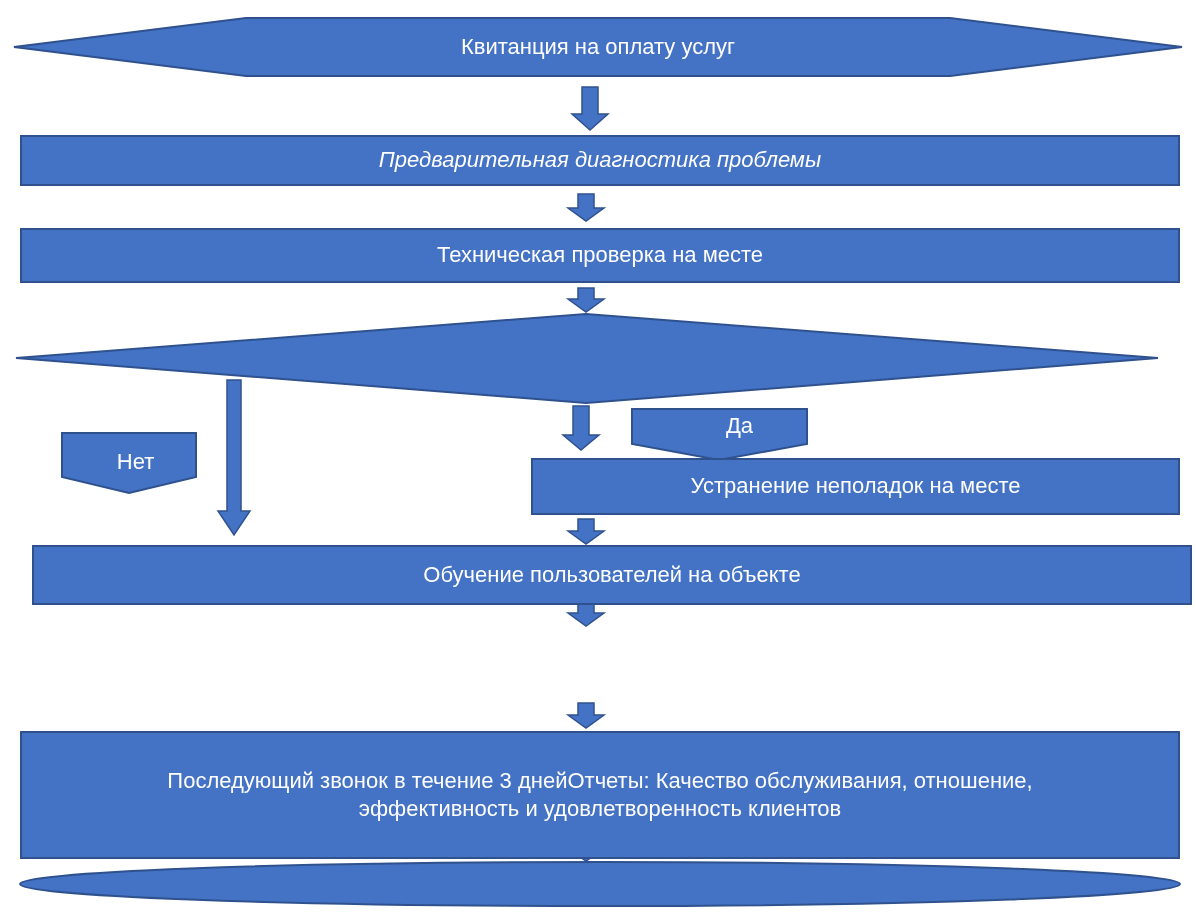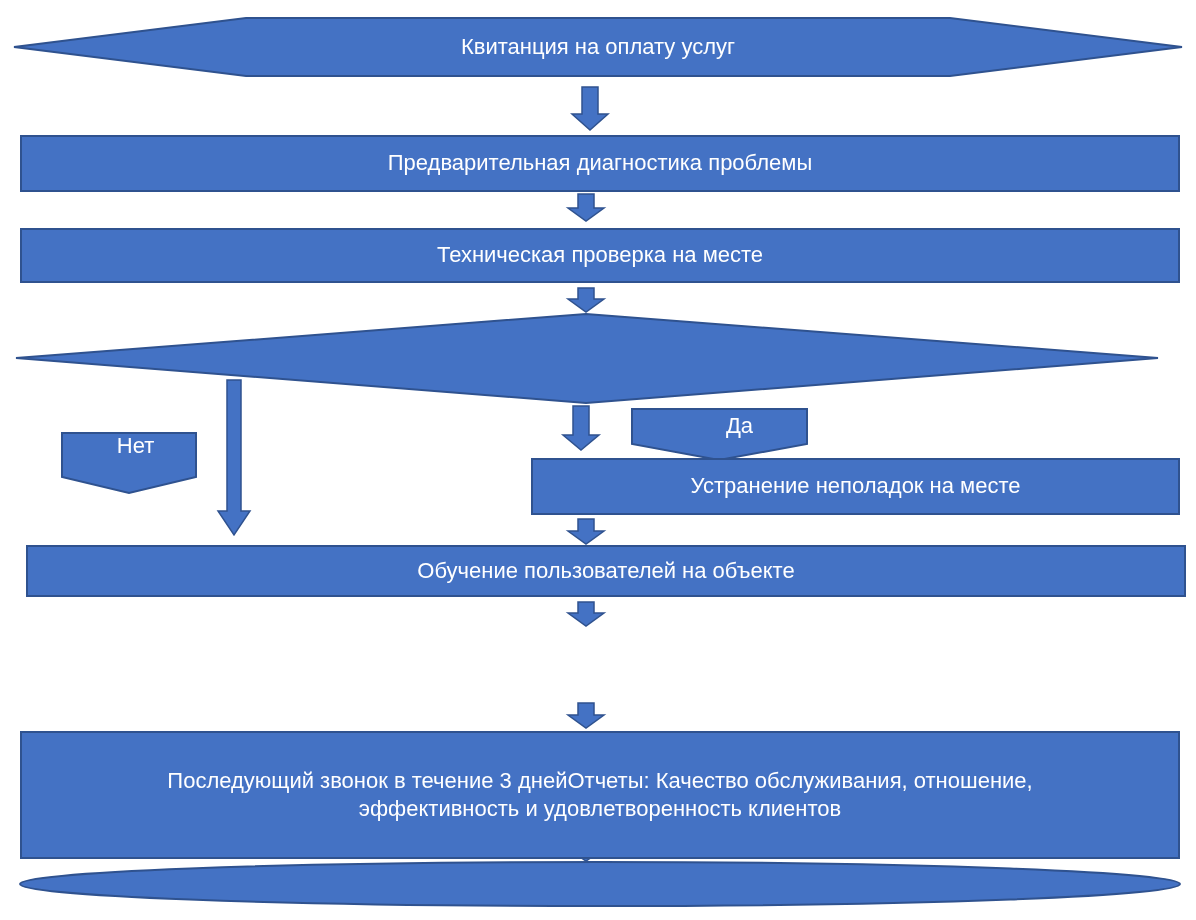--- a/index.html
+++ b/index.html
@@ -74,37 +74,37 @@
     <polygon class="arrow" points="579,840 593,840 593,850 602,850 586,861 570,850 579,850"></polygon>
 
     <ellipse class="shape" cx="600" cy="884" rx="580" ry="22"></ellipse>
   </svg>
 
   <div class="label" style="left:14px;top:18px;width:1168px;height:58px;">Квитанция на оплату услуг</div>
 
 
   <div class="label" style="left:632px;top:408px;width:175px;height:36px;margin-left:20px;">Да</div>
 
-  <div class="label" style="left:62px;top:424px;width:147px;height:45px;">Нет</div>
+  <div class="label" style="left:62px;top:440px;width:147px;height:45px;">Нет</div>
 
   <div class="label" style="left:19px;top:894px;width:1162px;height:45px;">Закрытие дела</div>
 
-  <div class="box" style="left:20px;top:135px;width:1160px;height:57px;">
+  <div class="box" style="left:20px;top:135px;width:1160px;height:51px;font-style:italic;">
     <span>Предварительная диагностика проблемы</span>
   </div>
 
   <div class="box" style="left:20px;top:228px;width:1160px;height:55px;">
     <span>Техническая проверка на месте</span>
   </div>
 
   <div class="box" style="left:531px;top:458px;width:649px;height:57px;">
     <span>Устранение неполадок на месте</span>
   </div>
 
-  <div class="box" style="left:26px;top:545px;width:1160px;height:52px;">
+  <div class="box" style="left:32px;top:545px;width:1160px;height:60px;">
     <span>Обучение пользователей на объекте</span>
   </div>
 
 
   <div class="box" style="left:20px;top:731px;width:1160px;height:128px;">
     <span class="wrap-wide">Последующий звонок в течение 3 днейОтчеты: Качество обслуживания, отношение, эффективность и удовлетворенность клиентов</span>
   </div>
 
 </div>
 

